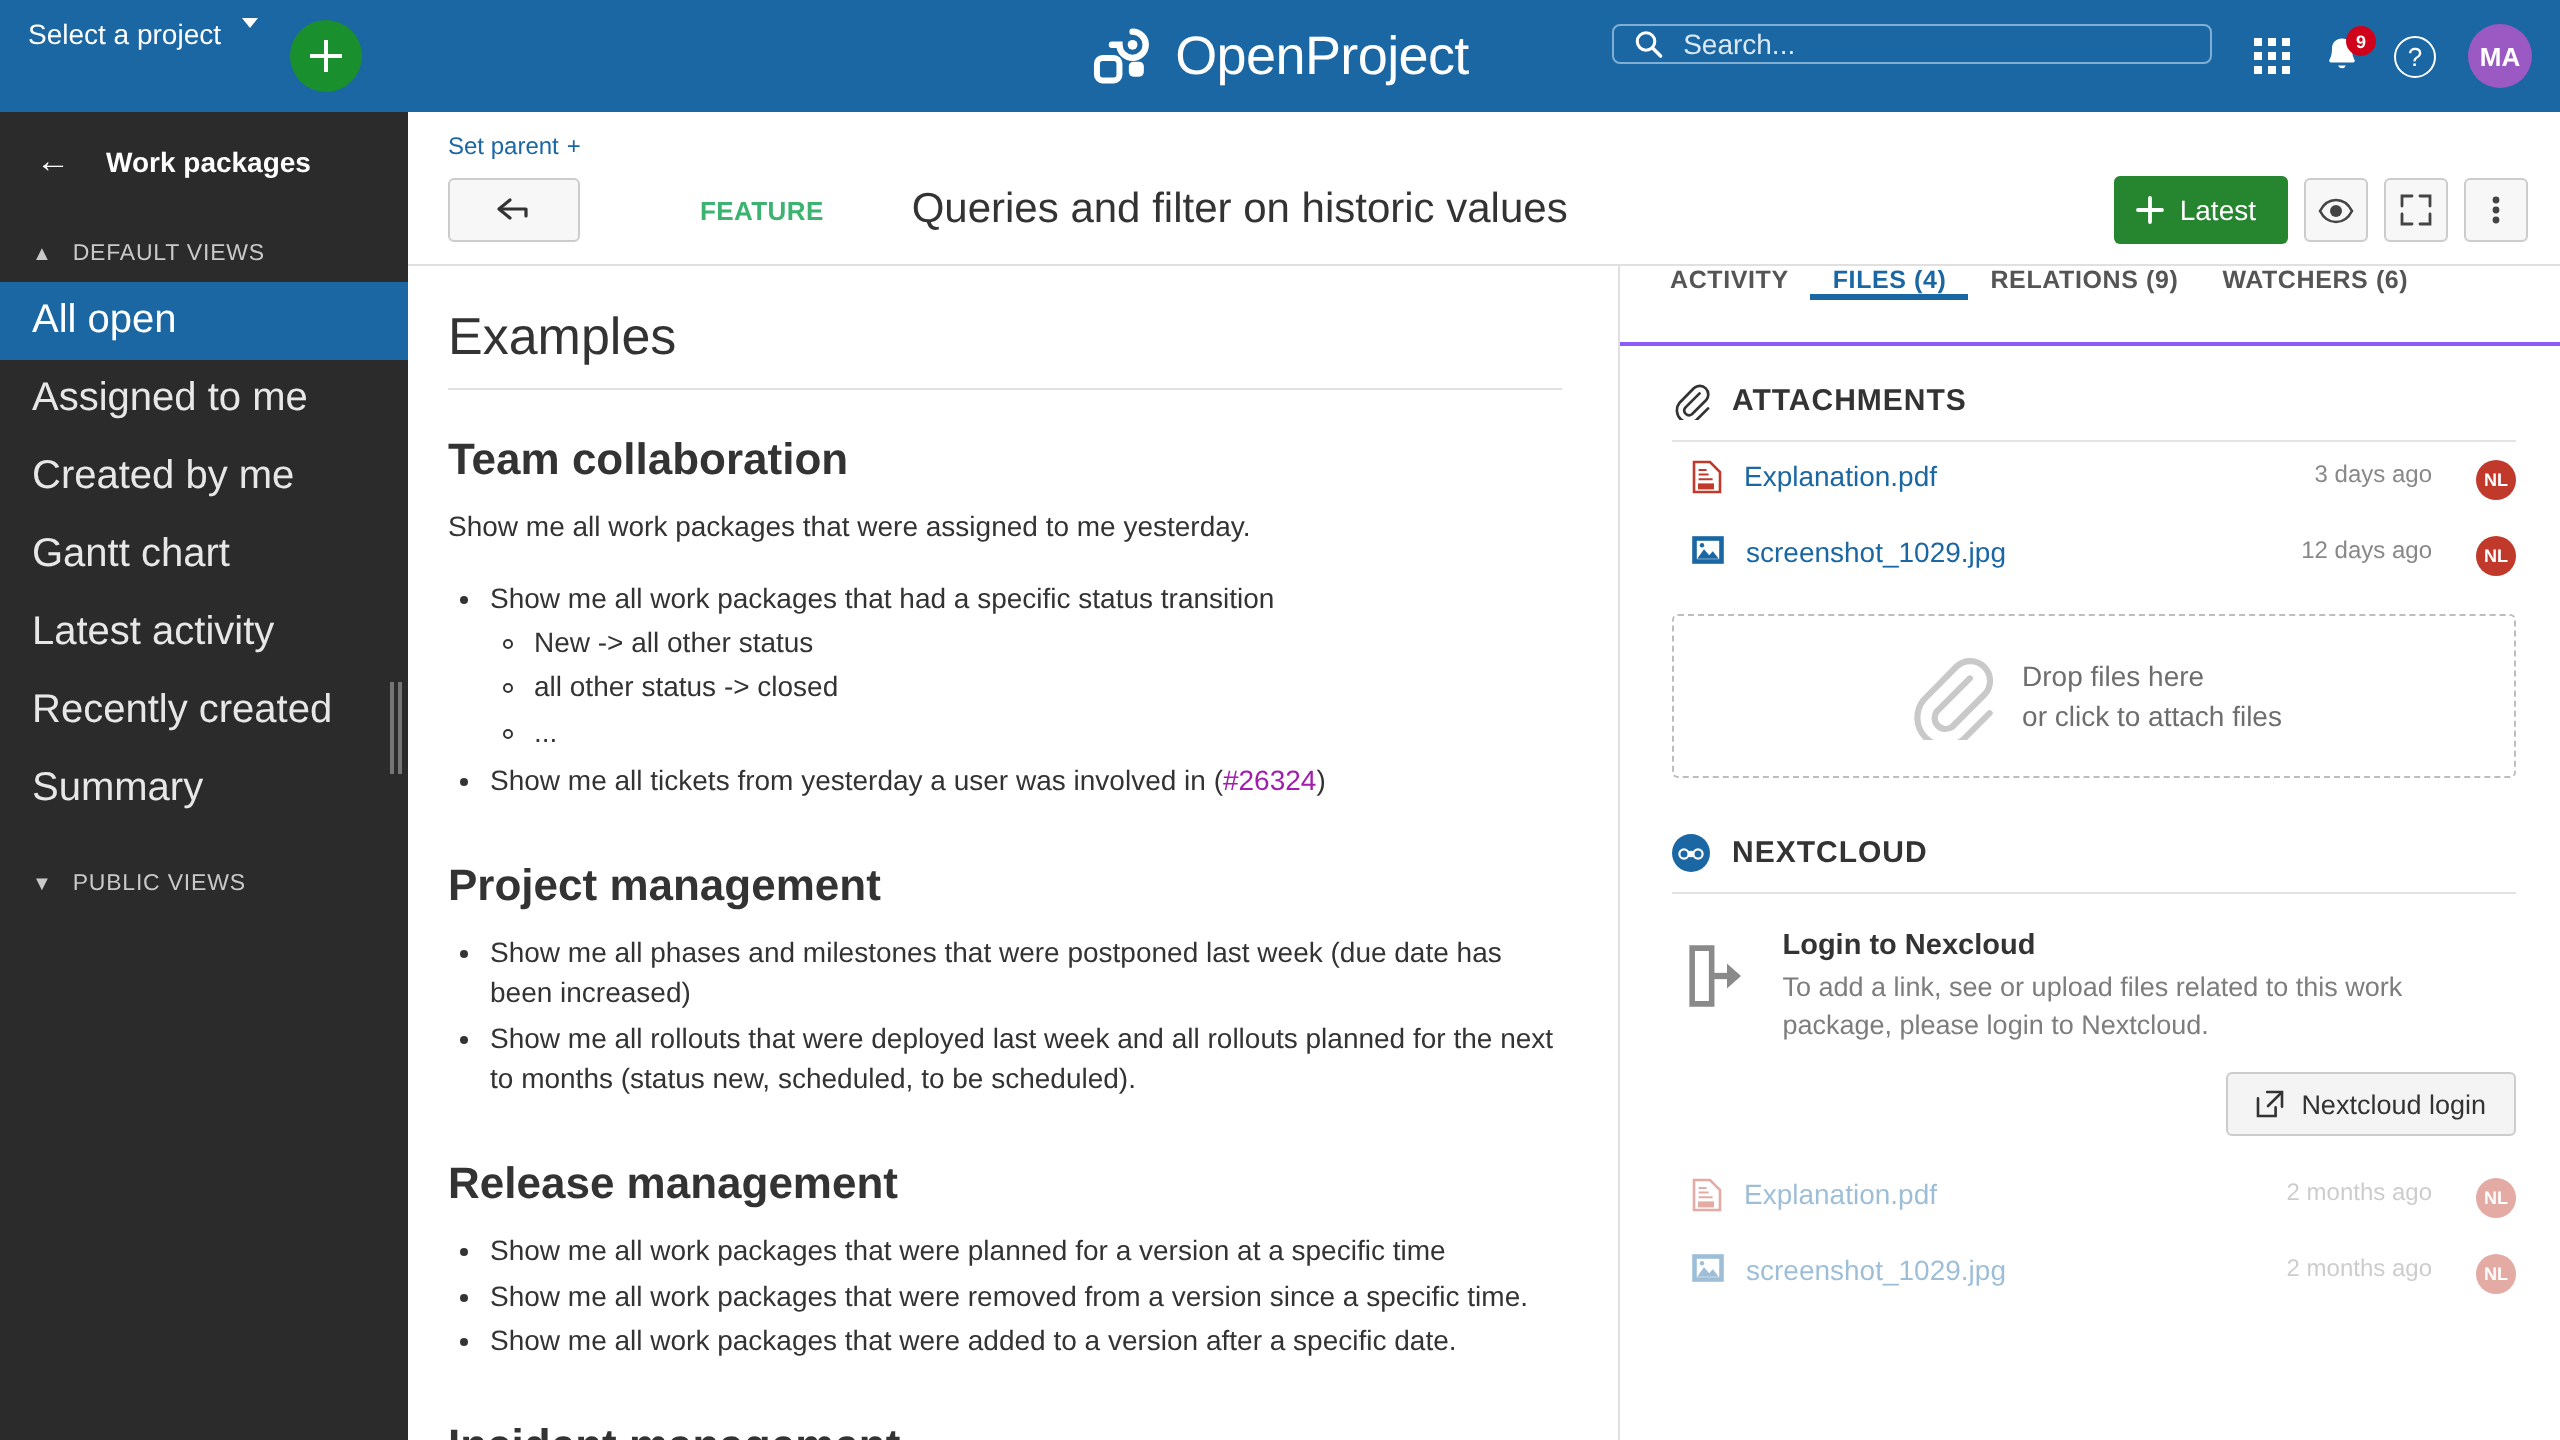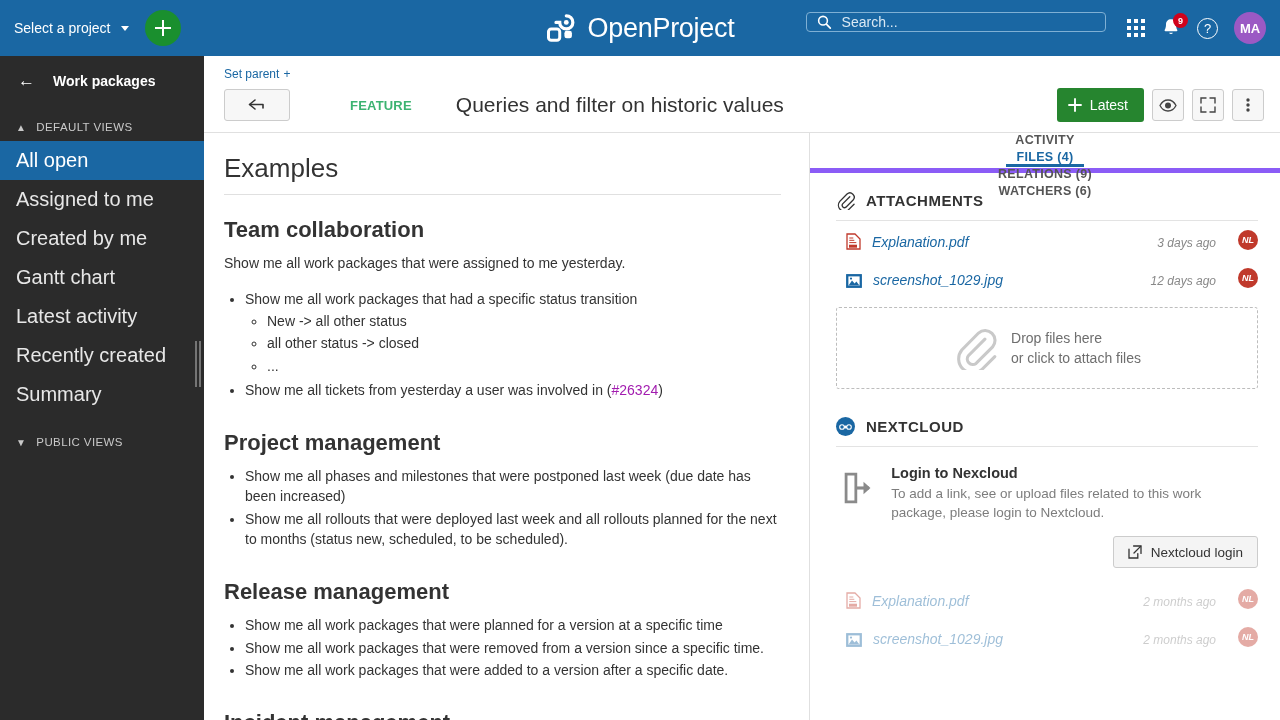--- a/index.html
+++ b/index.html
@@ -14,21 +14,21 @@
 
   
   .topbar {
     height: 56px; min-height: 56px;
     background: #1a67a3;
     display: flex; align-items: center;
     position: relative;
     color: #fff;
   }
   .proj-select {
-    display: flex; align-items: center; gap: 8px;
+    display: flex; gap: 8px;
     padding: 0 14px 0 14px;
     font-size: 14px; color: #fff;
     height: 38px;
     cursor: pointer;
   }
   .caret-down {
     width: 0; height: 0;
     border-left: 4px solid transparent;
     border-right: 4px solid transparent;
     border-top: 5px solid #fff;
@@ -213,38 +213,38 @@
   .doc a { color: #a21caf; text-decoration: none; }
 
   
   .right {
     width: 470px; min-width: 470px;
     background: #fff; overflow: hidden;
     display: flex; flex-direction: column;
   }
   .tabs {
     display: flex; gap: 0; padding: 0 14px;
-    border-bottom: 5px solid #8b5cf6; height: 40px; align-items: center; flex-direction: column;
+    border-bottom: 2px solid #8b5cf6; height: 40px; align-items: flex-start;
   }
   .tab {
     font-size: 12.5px; font-weight: bold; letter-spacing: 0.3px;
     color: #555; padding: 0 11px; display: flex; align-items: center;
     cursor: pointer; border-bottom: 3px solid transparent;
   }
   .tab.active { color: #1a67a3; border-bottom-color: #1a67a3; }
 
   .panel-body { padding: 18px 22px 0 26px; overflow: hidden; flex: 1; }
   .sec-head {
     display: flex; align-items: center; gap: 11px;
     font-size: 15px; font-weight: bold; letter-spacing: 0.5px; color: #333;
     padding-bottom: 10px; border-bottom: 1px solid #e3e3e3;
   }
   .file-row {
-    display: flex; align-items: flex-end; gap: 11px;
-    padding: 9px 0 9px 10px; font-size: 14px; font-style: italic;
+    display: flex; align-items: flex-start; gap: 11px;
+    padding: 9px 0 9px 10px; font-size: 14px;
   }
   .file-name { color: #1a67a3; cursor: pointer; }
   .file-meta { margin-left: auto; font-size: 12px; color: #888; }
   .mini-avatar {
     width: 20px; height: 20px; border-radius: 50%;
     background: #c0392b; color: #fff; font-size: 9px; font-weight: bold;
     display: flex; align-items: center; justify-content: center;
     margin-left: 11px;
   }
   .ghost { opacity: 0.42; }

